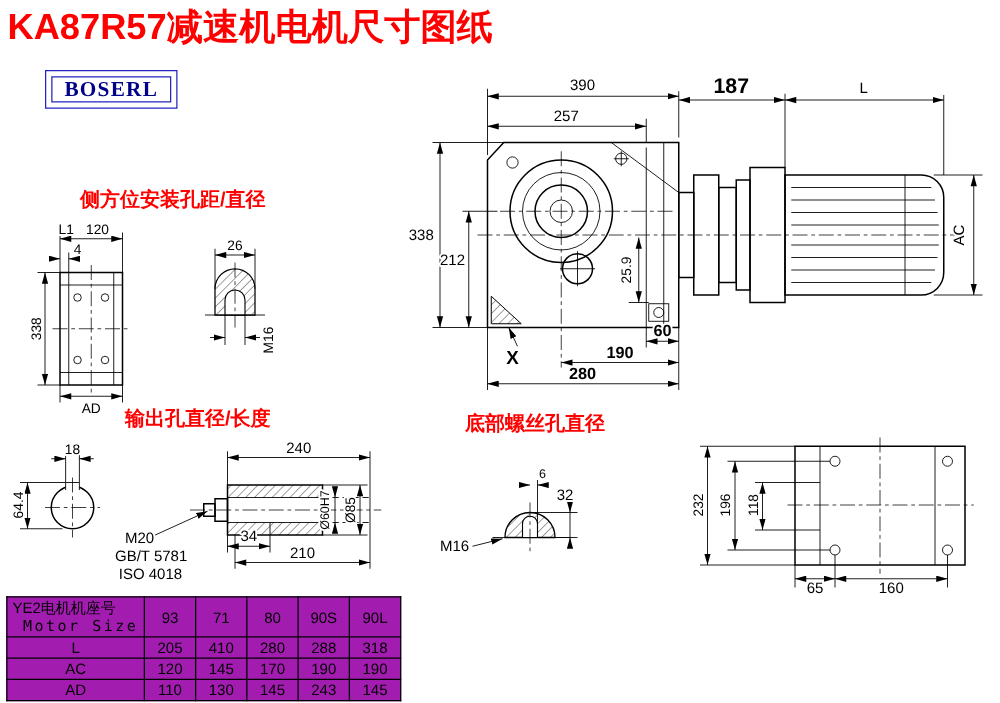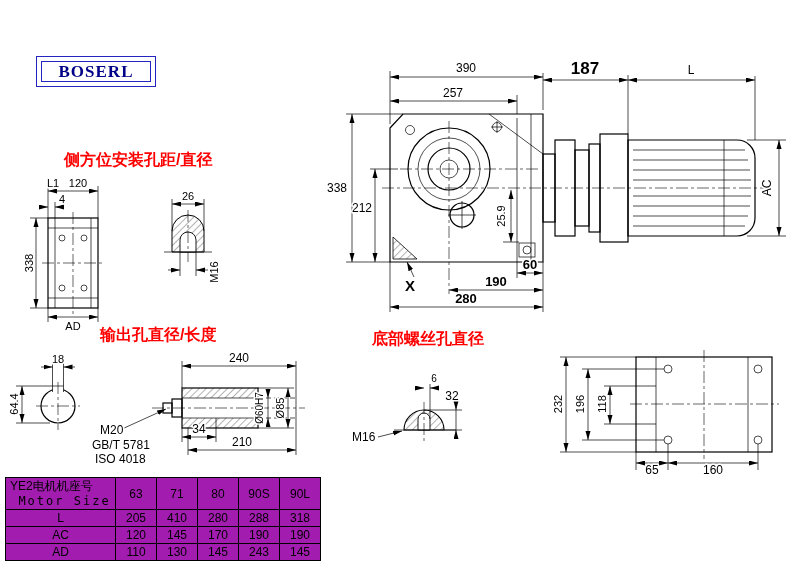--- a/index.html
+++ b/index.html
@@ -2,21 +2,21 @@
 <html style="--accent-red: #ff0000; --logo-blue: #2424c0; --logo-text-blue: #000088;"><head>
 <meta charset="utf-8">
 <style>
   * { margin:0; padding:0; box-sizing:border-box; }
   html,body { background:#fff; }
   body { font-family:"Liberation Sans", sans-serif; }
   .page { position:relative; width:800px; height:562px; background:#fff; overflow:hidden; }
 
   .title { position:absolute; left:6px; top:2px; font-size:29px; font-weight:bold;
            color:var(--accent-red,#f00); white-space:nowrap; }
-  .logo { position:absolute; left:36px; top:56px; width:120px; height:31px;
+  .logo { position:absolute; left:36px; top:56px; width:106px; height:31px;
           border:1px solid var(--logo-blue,#2424c0); padding:4px; background:#fff; }
   .logo-inner { width:100%; height:100%; border:1px solid var(--logo-blue,#2424c0);
           display:flex; align-items:center; justify-content:center;
           font-family:"Liberation Serif", serif; font-weight:bold; font-size:17px;
           color:var(--logo-text-blue,#000088); letter-spacing:1px; }
   .seclabel { position:absolute; font-size:16px; font-weight:bold;
           color:var(--accent-red,#f00); white-space:nowrap; }
 
   svg.draw { position:absolute; left:0; top:0; }
   .ol { stroke:#000; stroke-width:1.2; fill:none; }
@@ -40,20 +40,21 @@
   .num-col  { width:41px; }
   .hdr-cn { display:block; text-align:left; padding-left:2px; line-height:15px; }
   .hdr-en { display:block; text-align:center; padding-left:8px; line-height:15px;
             font-family:"DejaVu Sans Mono", monospace; letter-spacing:2px; font-size:12px; }
 </style>
 </head>
 <body>
 
 <div class="page">
 
+  <div class="title">KA87R57减速机电机尺寸图纸</div>
 
   <div class="logo">
     <div class="logo-inner">BOSERL</div>
   </div>
 
   <div class="seclabel" style="left:100px; top:325px;">输出孔直径/长度</div>
   <div class="seclabel" style="left:64px; top:150px;">侧方位安装孔距/直径</div>
   <div class="seclabel" style="left:372px; top:329px;">底部螺丝孔直径</div>
 
   <svg class="draw" width="800" height="475" viewBox="0 0 800 475">
@@ -327,21 +328,21 @@
     </g>
   </svg>
 
   <table class="dims-table">
     <tbody>
         <tr class="hdr">
       <td class="size-col">
         <span class="hdr-cn">YE2电机机座号</span>
         <span class="hdr-en">Motor Size</span>
       </td>
-      <td class="num-col">63</td>
+      <td class="num-col">93</td>
       <td class="num-col">71</td>
       <td class="num-col">80</td>
       <td class="num-col">90S</td>
       <td class="num-col">90L</td>
     </tr>
     <tr class="datarow">
       <td>L</td>
       <td>205</td>
       <td>410</td>
       <td>280</td>

